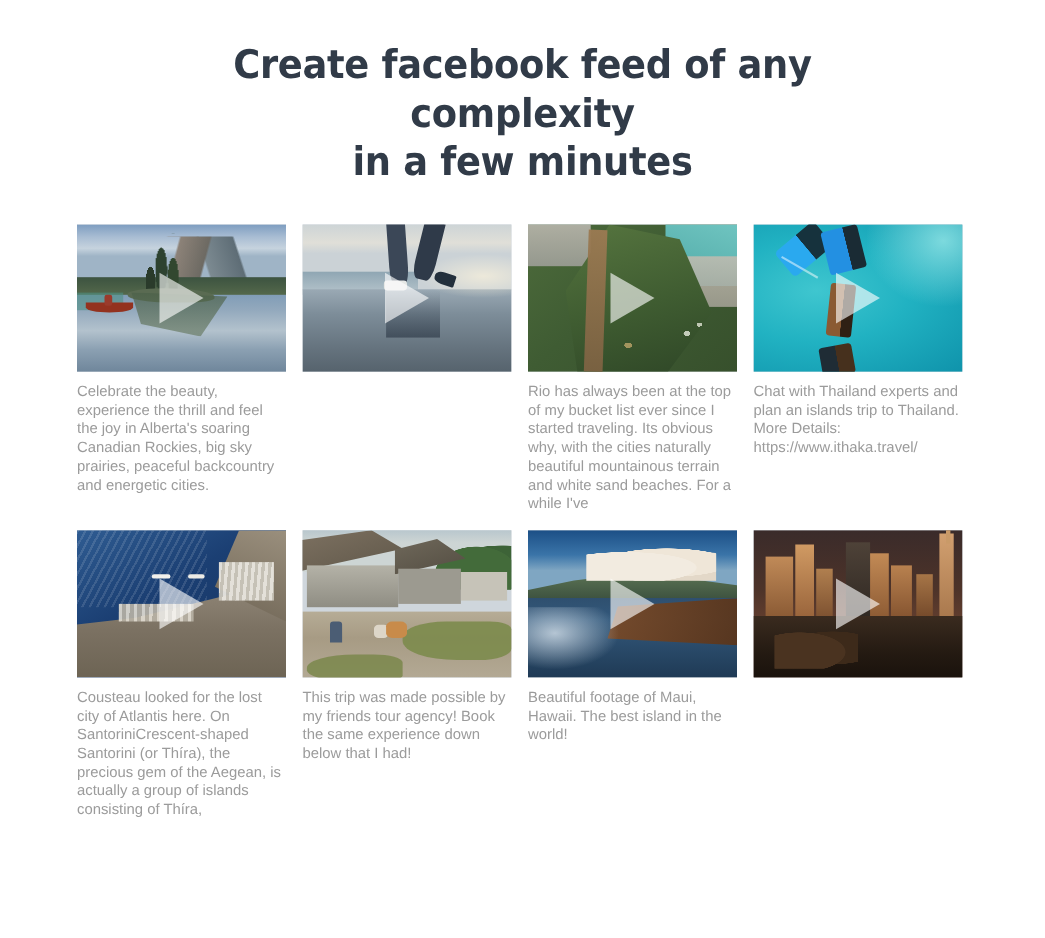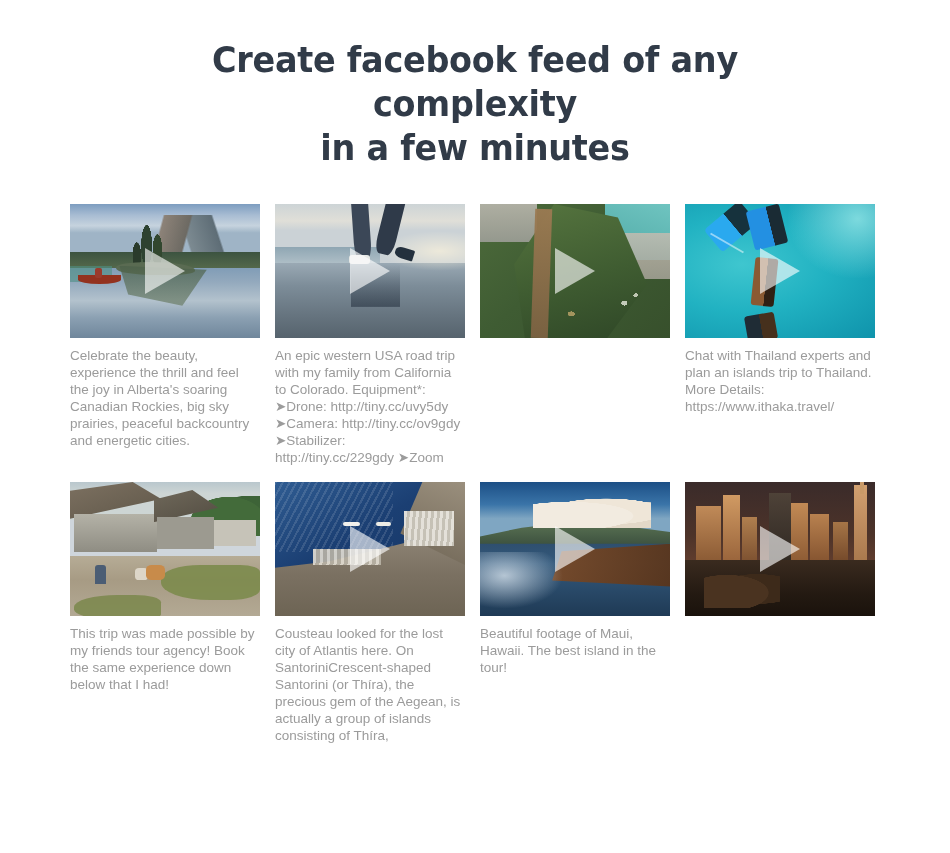--- a/index.html
+++ b/index.html
@@ -267,48 +267,63 @@
         <div class="t2-sea"></div>
         <div class="t2-sand"></div>
         <div class="t2-glow"></div>
         <div class="t2-ref"></div>
         <div class="t2-leg1"></div>
         <div class="t2-leg2"></div>
         <div class="t2-shoe1"></div>
         <div class="t2-shoe2"></div>
         <div class="play"></div>
       </div>
-      <div class="caption">An epic western USA road trip with my family from California to Colorado. Equipment*: ➤Drone: http://tiny.cc/uvy5dy ➤Camera: http://tiny.cc/ov9gdy ➤Stabilizer: http://tiny.cc/229gdy ➤Zoom</div>
     </div>
 
     <div class="card">
       <div class="thumb">
         <div class="layer t3-base"></div>
         <div class="t3-city"></div>
         <div class="t3-sea"></div>
         <div class="t3-city2"></div>
         <div class="t3-ridge"></div>
         <div class="t3-scar"></div>
         <div class="t3-dots"></div>
         <div class="play"></div>
       </div>
+      <div class="caption">Rio has always been at the top of my bucket list ever since I started traveling. Its obvious why, with the cities naturally beautiful mountainous terrain and white sand beaches. For a while I've</div>
     </div>
 
     <div class="card">
       <div class="thumb">
         <div class="layer t4-base"></div>
         <div class="t4-shal"></div>
         <div class="t4-b1"></div>
         <div class="t4-b2"></div>
         <div class="t4-b3"></div>
         <div class="t4-b4"></div>
         <div class="t4-rope"></div>
         <div class="play"></div>
       </div>
       <div class="caption">Chat with Thailand experts and plan an islands trip to Thailand. More Details: https://www.ithaka.travel/</div>
+    </div>
+
+    <div class="card">
+      <div class="thumb">
+        <div class="layer t6-sea"></div>
+        <div class="t6-wav"></div>
+        <div class="t6-land"></div>
+        <div class="t6-cliff"></div>
+        <div class="t6-town"></div>
+        <div class="t6-town2"></div>
+        <div class="t6-boat"></div>
+        <div class="t6-boat2"></div>
+        <div class="play"></div>
+      </div>
+      <div class="caption">Cousteau looked for the lost city of Atlantis here. On SantoriniCrescent-shaped Santorini (or Thíra), the precious gem of the Aegean, is actually a group of islands consisting of Thíra,</div>
     </div>
 
     <div class="card">
       <div class="thumb">
         <div class="layer t5-sky"></div>
         <div class="t5-ground"></div>
         <div class="t5-trees"></div>
         <div class="t5-grass1"></div>
         <div class="t5-grass2"></div>
         <div class="t5-roof1"></div>
@@ -318,44 +333,29 @@
         <div class="t5-wall3"></div>
         <div class="t5-man"></div>
         <div class="t5-cow2"></div>
         <div class="t5-cow"></div>
       </div>
       <div class="caption">This trip was made possible by my friends tour agency! Book the same experience down below that I had!</div>
     </div>
 
     <div class="card">
       <div class="thumb">
-        <div class="layer t6-sea"></div>
-        <div class="t6-wav"></div>
-        <div class="t6-land"></div>
-        <div class="t6-cliff"></div>
-        <div class="t6-town"></div>
-        <div class="t6-town2"></div>
-        <div class="t6-boat"></div>
-        <div class="t6-boat2"></div>
-        <div class="play"></div>
-      </div>
-      <div class="caption">Cousteau looked for the lost city of Atlantis here. On SantoriniCrescent-shaped Santorini (or Thíra), the precious gem of the Aegean, is actually a group of islands consisting of Thíra,</div>
-    </div>
-
-    <div class="card">
-      <div class="thumb">
         <div class="layer t7-sky"></div>
         <div class="t7-sea"></div>
         <div class="t7-isl"></div>
         <div class="t7-cloud"></div>
         <div class="t7-reef"></div>
         <div class="t7-surf"></div>
         <div class="play"></div>
       </div>
-      <div class="caption">Beautiful footage of Maui, Hawaii. The best island in the tour!</div>
+      <div class="caption">Beautiful footage of Maui, Hawaii. The best island in the world!</div>
     </div>
 
     <div class="card">
       <div class="thumb">
         <div class="layer t8-sky"></div>
         <div class="t8-b1"></div>
         <div class="t8-b2"></div>
         <div class="t8-b3"></div>
         <div class="t8-b4"></div>
         <div class="t8-b5"></div>

